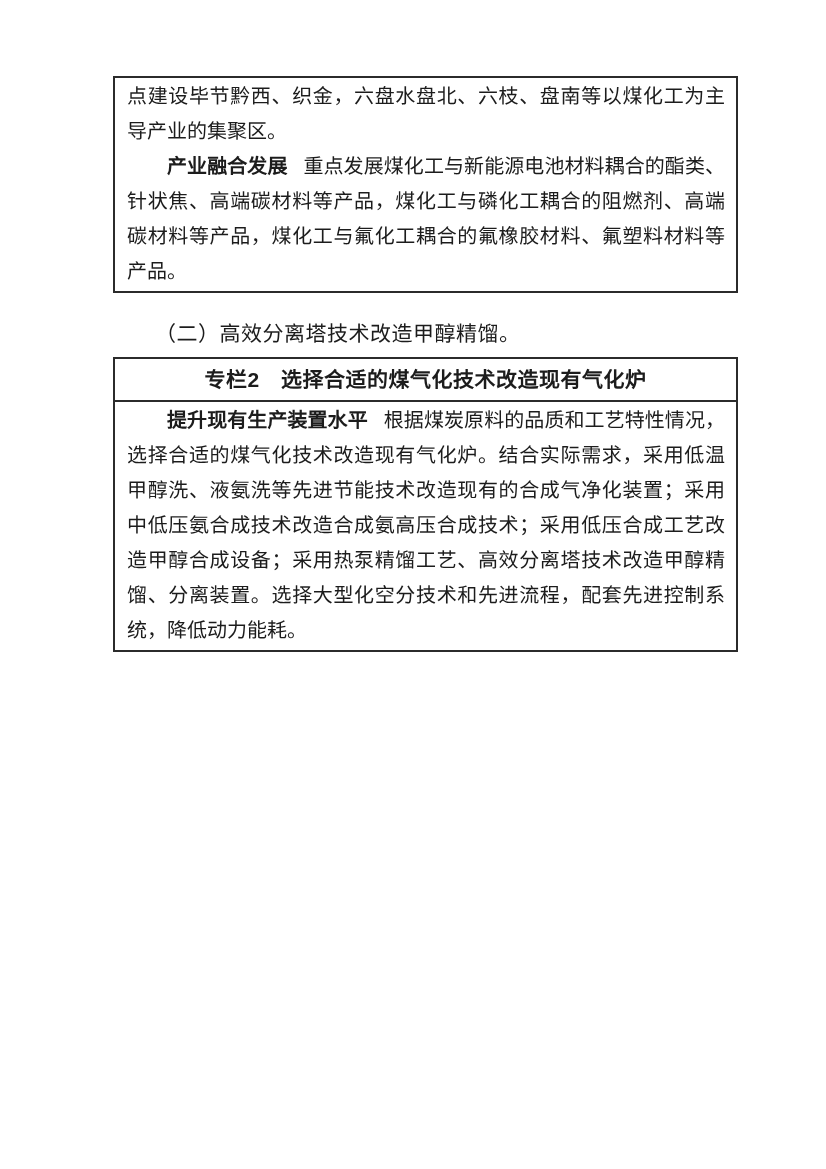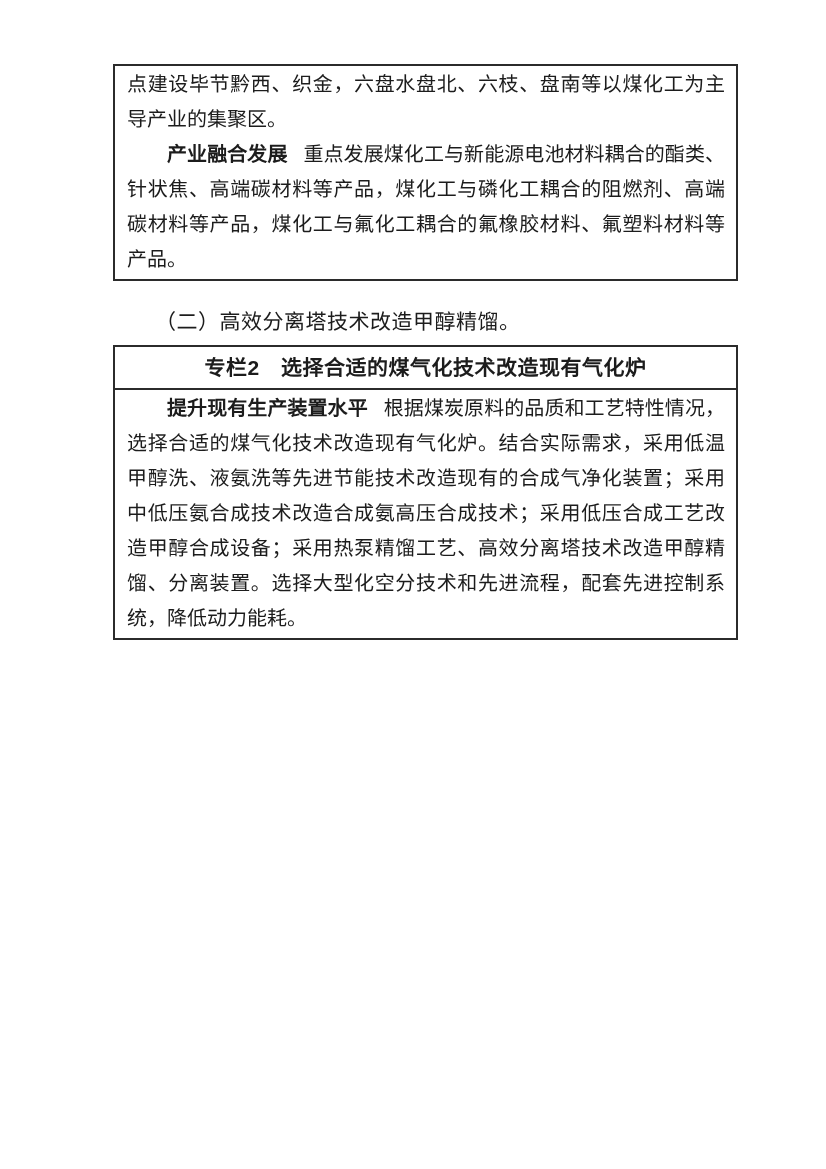--- a/index.html
+++ b/index.html
@@ -4,21 +4,21 @@
 <style>
   html, body {
     margin: 0;
     padding: 0;
     background: #ffffff;
   }
   .page {
     position: relative;
     width: 826px;
     height: 843px;
-    margin: 4px auto;
+    margin: 16px auto;
     background: #ffffff;
     box-sizing: border-box;
     padding: 60px 88px 0 113px;
     font-family: "Liberation Serif", serif;
     color: #1c1c1c;
     overflow: hidden;
   }
   
   .doc-box {
     border: 2px solid #2b2b2b;

